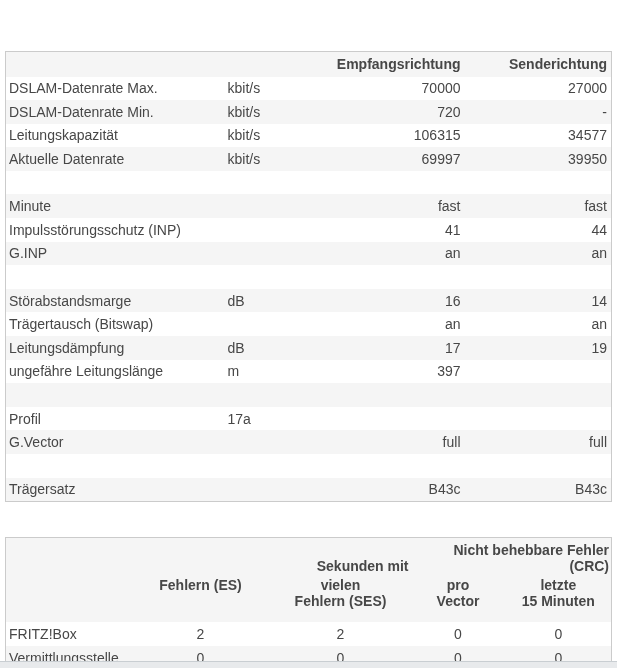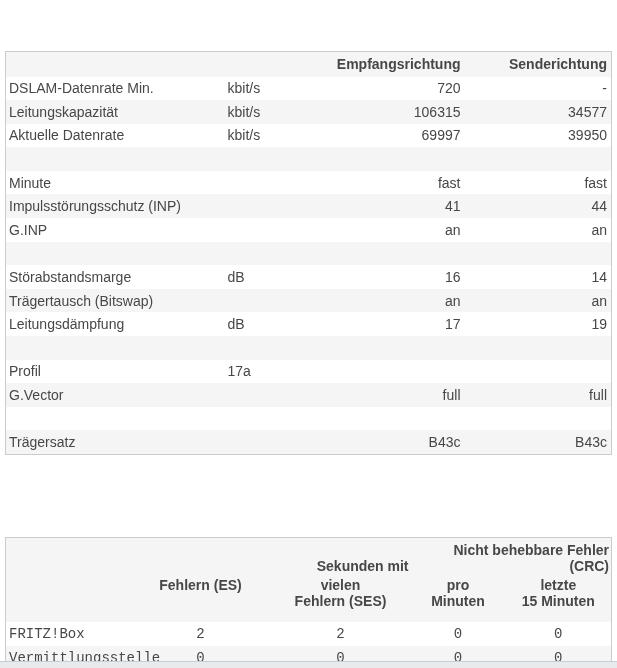--- a/index.html
+++ b/index.html
@@ -66,21 +66,20 @@
     height: 48px;
     text-align: center;
     vertical-align: top;
     padding-top: 3px;
   }
   #err-table tbody td {
     height: 24px;
     vertical-align: middle;
     padding: 0 2px;
     white-space: nowrap;
-    font-family: Liberation Mono, monospace;
   }
   #err-table tbody td.lbl { text-align: left; padding-left: 3px; }
   #err-table tbody td.num { text-align: center; }
   #err-table tbody tr:nth-child(even) { background: #f5f5f5; }
 
   
   .bottom-bar {
     position: absolute;
     left: 0; top: 661px;
     width: 617px; height: 7px;
@@ -103,20 +102,26 @@
     <thead>
       <tr>
         <th></th>
         <th></th>
         <th>Empfangsrichtung</th>
         <th>Senderichtung</th>
       </tr>
     </thead>
     <tbody>
       <tr>
+        <td>DSLAM-Datenrate Max.</td>
+        <td>kbit/s</td>
+        <td class="num">70000</td>
+        <td class="num">27000</td>
+      </tr>
+      <tr>
         <td>DSLAM-Datenrate Min.</td>
         <td>kbit/s</td>
         <td class="num">720</td>
         <td class="num">-</td>
       </tr>
       <tr>
         <td>Leitungskapazität</td>
         <td>kbit/s</td>
         <td class="num">106315</td>
         <td class="num">34577</td>
@@ -167,20 +172,26 @@
         <td>Trägertausch (Bitswap)</td>
         <td></td>
         <td class="num">an</td>
         <td class="num">an</td>
       </tr>
       <tr>
         <td>Leitungsdämpfung</td>
         <td>dB</td>
         <td class="num">17</td>
         <td class="num">19</td>
+      </tr>
+      <tr>
+        <td>ungefähre Leitungslänge</td>
+        <td>m</td>
+        <td class="num">397</td>
+        <td class="num"></td>
       </tr>
       <tr>
         <td></td>
         <td></td>
         <td class="num"></td>
         <td class="num"></td>
       </tr>
       <tr>
         <td>Profil</td>
         <td>17a</td>
@@ -221,21 +232,21 @@
         <th></th>
         <th colspan="2">Sekunden mit</th>
         <th colspan="2">Nicht behebbare Fehler (CRC)</th>
       </tr>
       <tr class="sub-row">
         <th></th>
         <th>Fehlern (ES)</th>
         <th>vielen
 Fehlern (SES)</th>
         <th>pro
-Minuten</th>
+Vector</th>
         <th>letzte
 15 Minuten</th>
       </tr>
     </thead>
     <tbody>
       <tr>
         <td class="lbl">FRITZ!Box</td>
         <td class="num">2</td>
         <td class="num">2</td>
         <td class="num">0</td>

